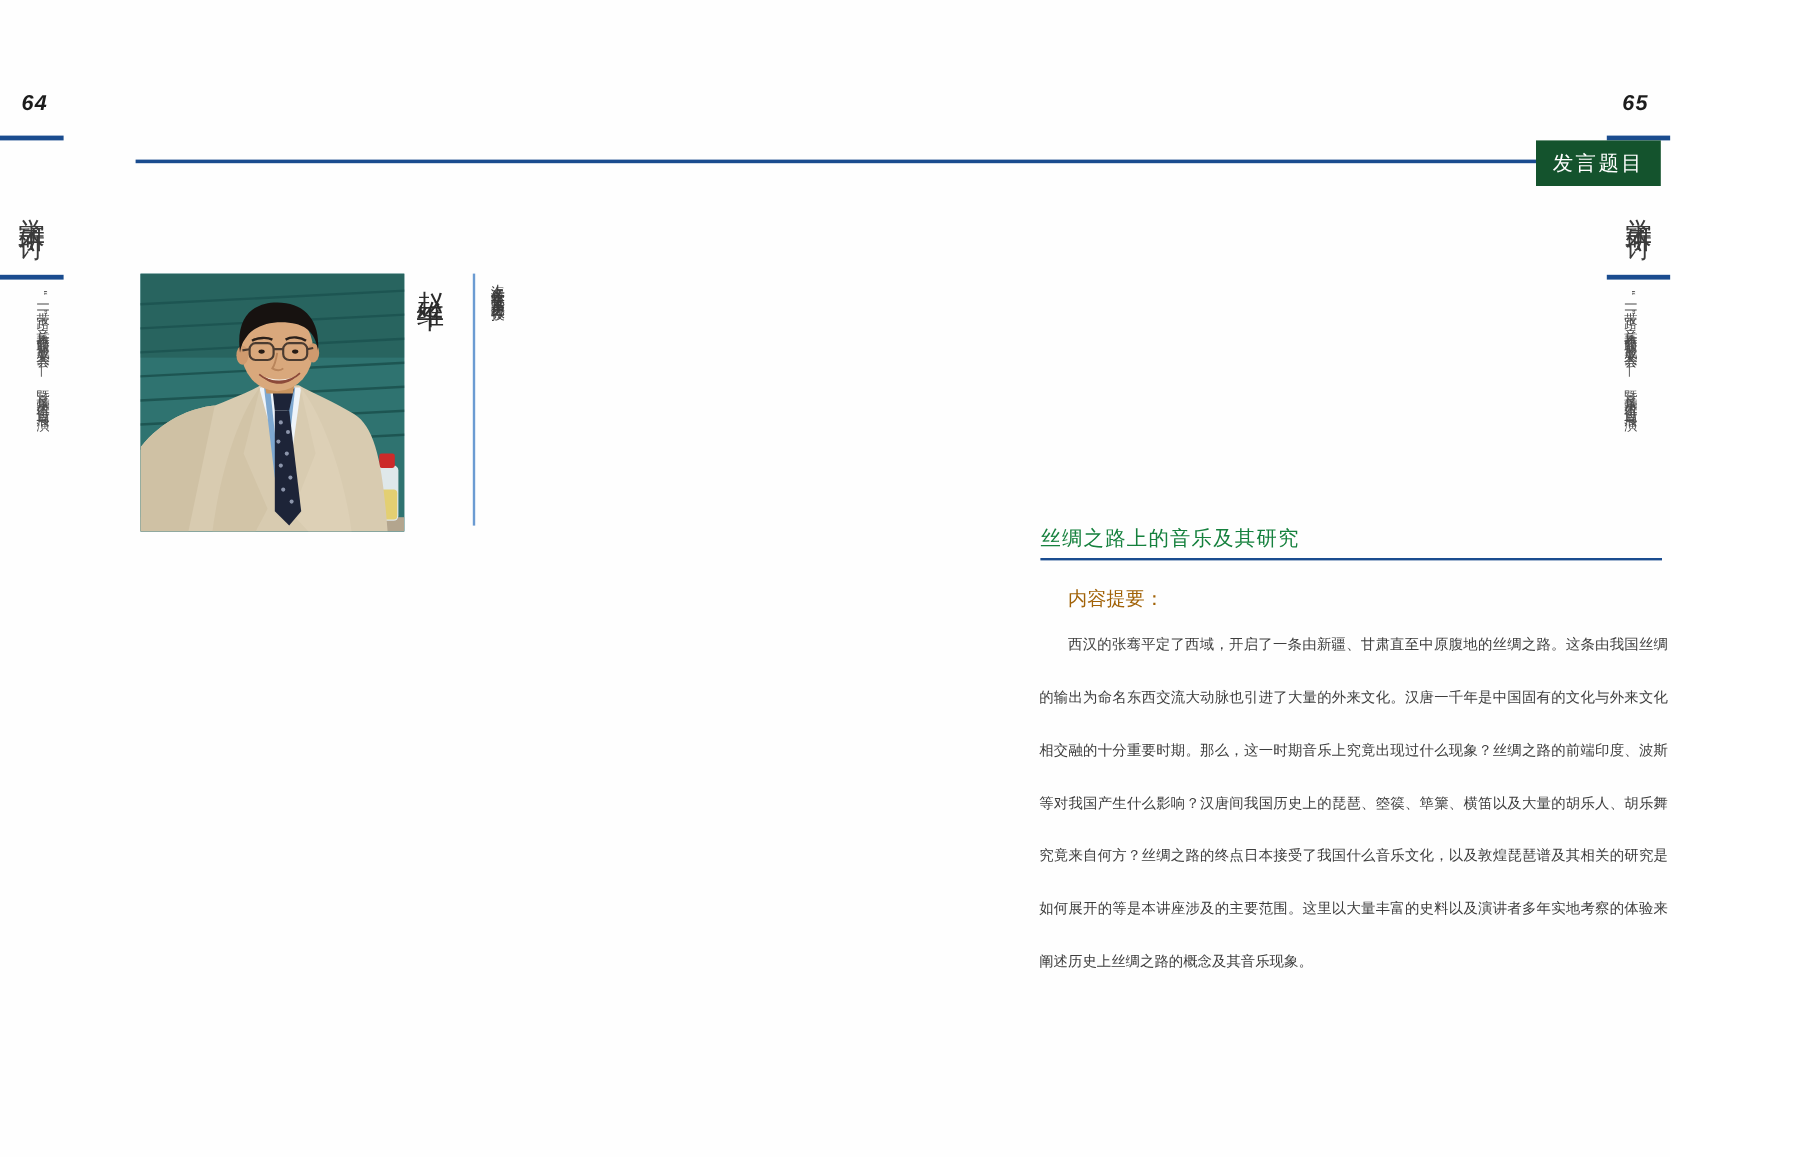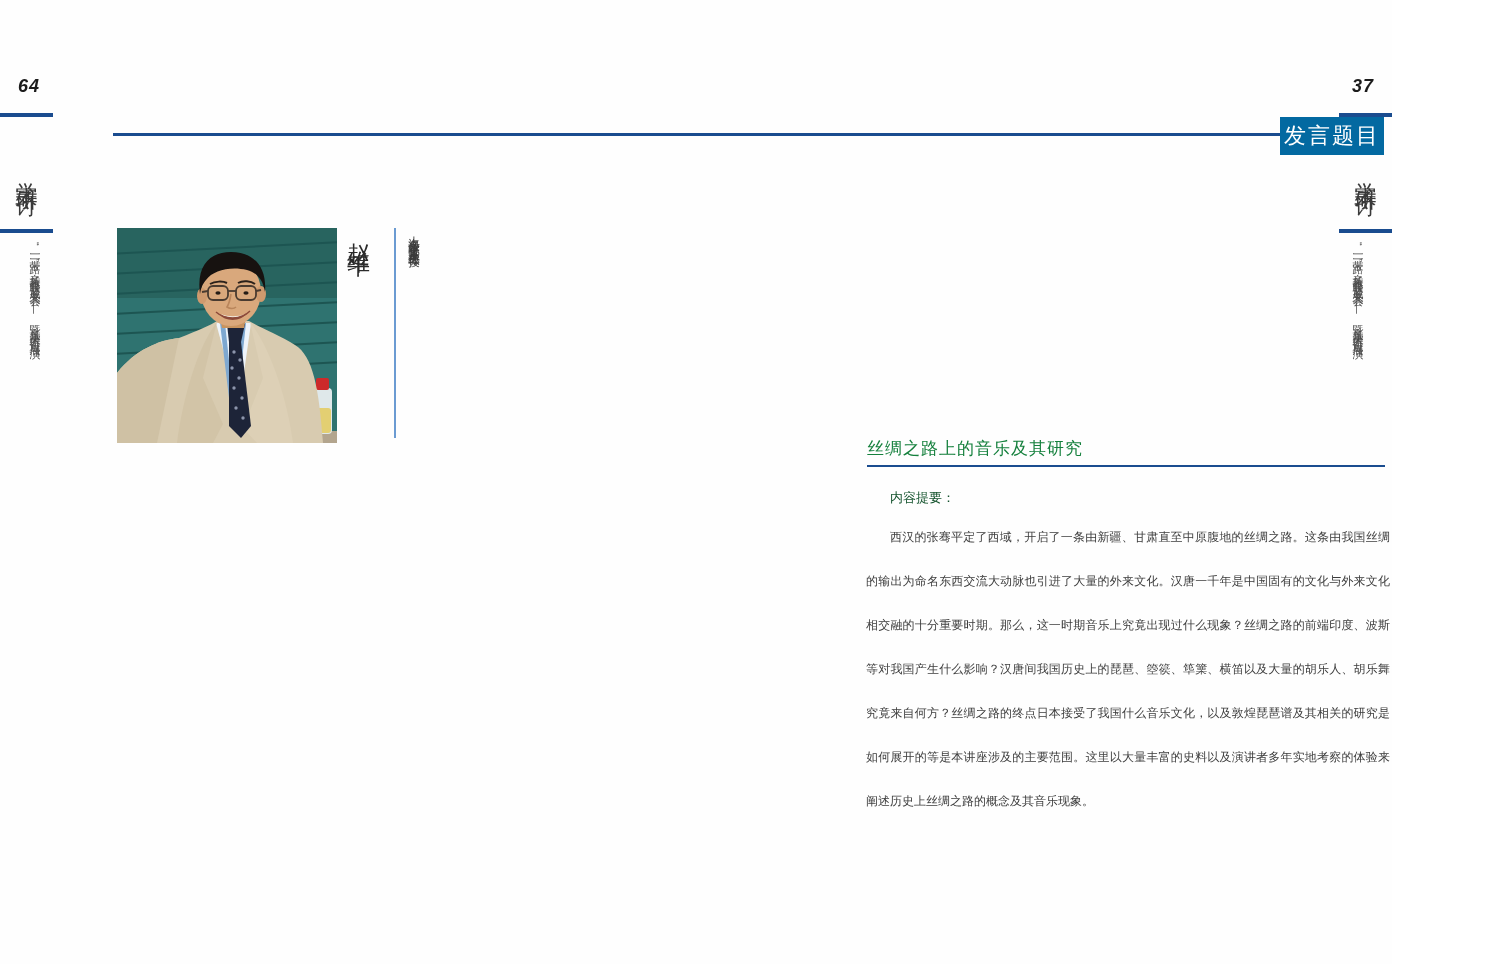--- a/index.html
+++ b/index.html
@@ -38,23 +38,23 @@
   }
   .side-sub.left{left:27px;}
   .side-sub.right{right:27px;}
   
   .top-rule{
     position:absolute;left:113px;top:133px;width:1167px;height:3px;
     background:#1a4c8f;
   }
   .topic-box{
     position:absolute;left:1280px;top:117px;width:104px;height:38px;
-    background:#0369a1;color:#ffffff;
+    background:#14532d;color:#ffffff;
     display:flex;align-items:center;justify-content:center;
-    font-size:22px;letter-spacing:2px;
+    font-size:17px;letter-spacing:2px;
   }
   
   .photo{
     position:absolute;left:117px;top:228px;width:220px;height:215px;
     overflow:hidden;background:#2f7370;
   }
   .speaker-name{
     position:absolute;left:344px;top:224px;
     writing-mode:vertical-rl;
     font-size:23px;letter-spacing:7px;color:#2b2b2b;
@@ -77,40 +77,40 @@
   .talk-title{
     position:absolute;left:867px;top:437px;
     font-size:17px;letter-spacing:1px;color:#15803d;
   }
   .talk-underline{
     position:absolute;left:867px;top:465px;width:518px;height:2px;
     background:#1a4c8f;
   }
   .abstract-label{
     position:absolute;left:890px;top:489px;
-    font-size:13px;color:#14532d;
+    font-size:16px;color:#a16207;
   }
   .abstract{
     position:absolute;left:866px;top:515px;width:524px;
     font-size:12px;line-height:44px;color:#3d3d3d;
     text-align:justify;text-indent:2em;
   }
 </style>
 </head>
 <body>
 
 <div class="canvas">
 
   <div class="pagenum left">64</div>
   <div class="side-box left">
     <div class="side-box-text">学术研讨</div>
   </div>
   <div class="side-sub left">“一带一路”音乐教育联盟成立大会——暨音乐学术研讨与展演</div>
 
-  <div class="pagenum right">37</div>
+  <div class="pagenum right">65</div>
   <div class="side-box right">
     <div class="side-box-text">学术研讨</div>
   </div>
   <div class="side-sub right">“一带一路”音乐教育联盟成立大会——暨音乐学术研讨与展演</div>
 
   <div class="top-rule"></div>
   <div class="topic-box">发言题目</div>
 
   <div class="photo">
     <svg width="220" height="215" viewBox="0 0 220 215" xmlns="http://www.w3.org/2000/svg">

